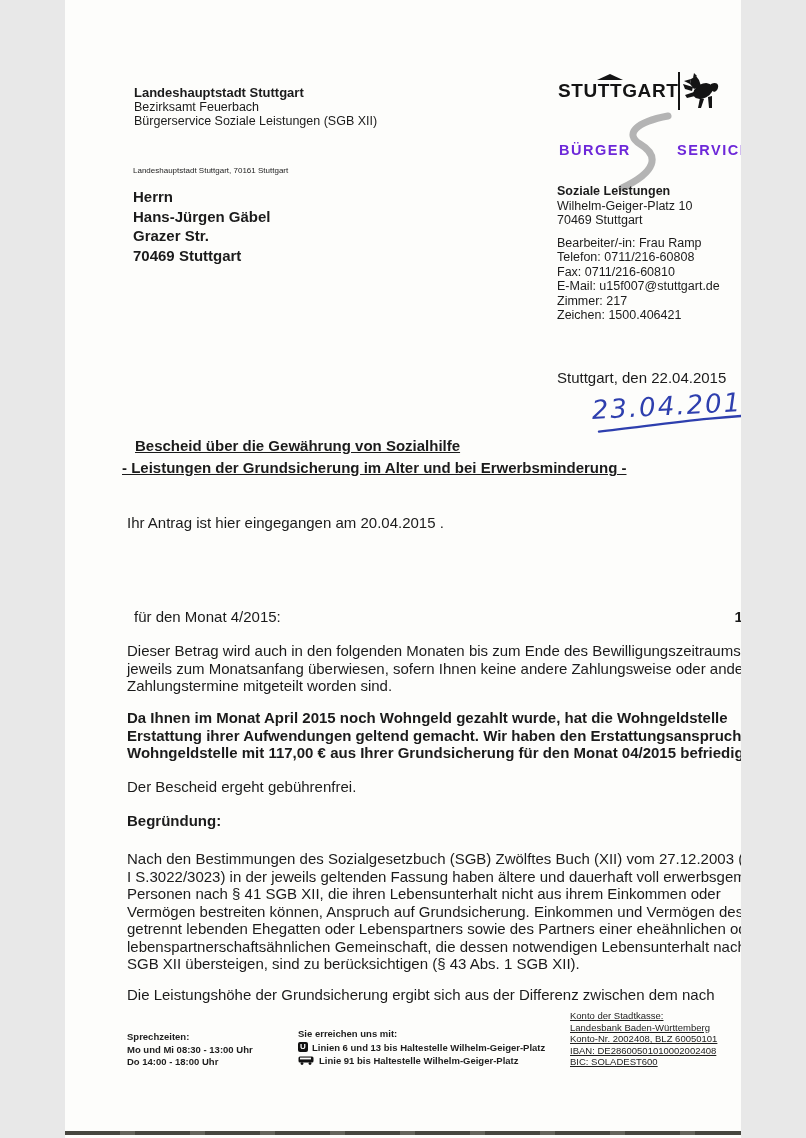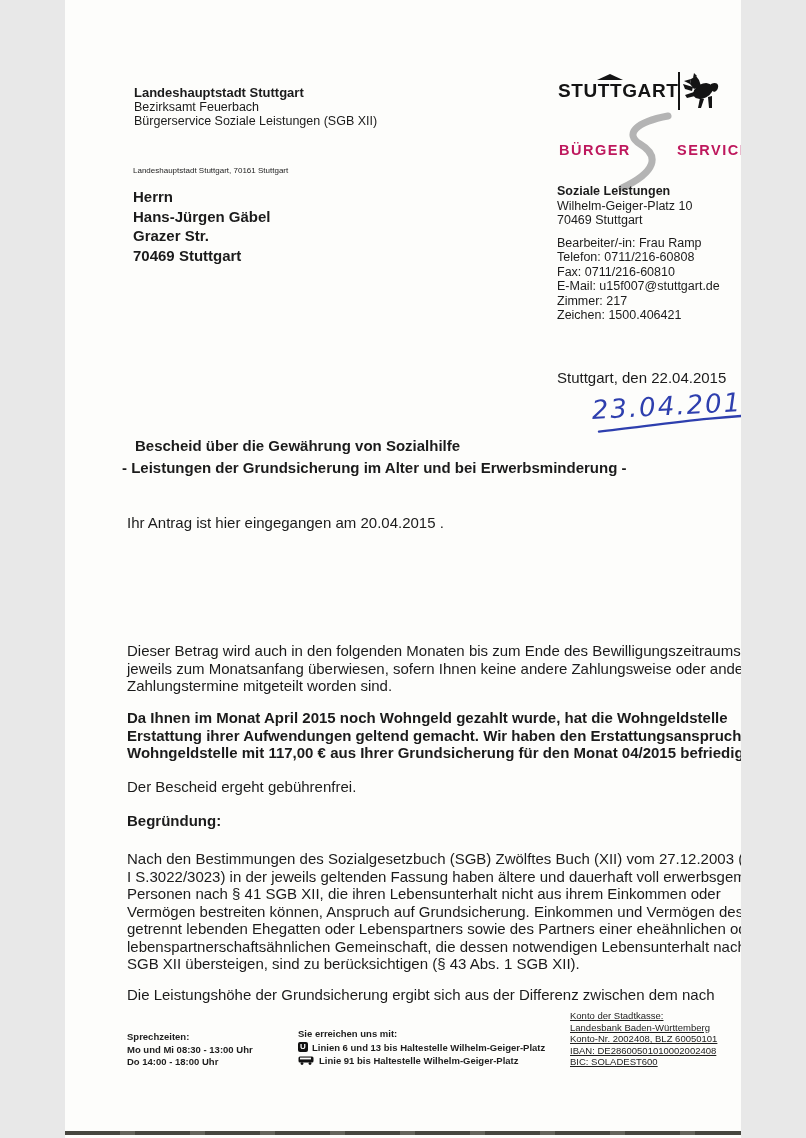--- a/index.html
+++ b/index.html
@@ -17,38 +17,38 @@
   #return-line{left:68px;top:166px;font-size:8px;color:#242424;}
   #recipient{left:68px;top:187px;font-size:15px;font-weight:bold;line-height:19.5px;}
 
   
   #logo-city{left:493px;top:72px;display:flex;align-items:center;}
   .city-text{font-size:19px;font-weight:bold;letter-spacing:.6px;color:#141414;white-space:nowrap;}
   .tt{position:relative;display:inline-block;}
   .roof{position:absolute;left:50%;transform:translateX(-50%);top:-6px;width:0;height:0;
         border-left:13px solid transparent;border-right:13px solid transparent;border-bottom:6px solid #141414;}
   .logo-divider{width:2px;height:38px;background:#141414;}
-  #buerger-text,#service-text{font-size:14.5px;font-weight:600;letter-spacing:1.5px;color:#be185d;}
+  #buerger-text,#service-text{font-size:14.5px;font-weight:600;letter-spacing:1.5px;color:#6d28d9;}
   #buerger-text{left:494px;top:142px;}
   #service-text{left:612px;top:142px;}
   #s-swoosh{left:551px;top:112px;}
 
   
   #office{left:492px;top:184px;font-size:12.5px;line-height:14.5px;}
   #office .dept{font-weight:bold;}
   #office .spacer{height:8px;}
   #date-line{left:492px;top:369px;font-size:15px;}
 
   
   #handwritten{left:527px;top:390px;transform:rotate(-3deg);color:#2e3fae;}
   #handwritten .hw-text{font-family:"DejaVu Sans", sans-serif;font-style:italic;font-size:26px;letter-spacing:2px;}
   #handwritten svg{display:block;margin-top:-4px;}
 
   
-  #subject{left:57px;top:435px;font-size:15px;font-weight:bold;line-height:22px;}
+  #subject{left:57px;top:435px;font-size:15px;font-weight:bold;line-height:22px;text-decoration:underline;}
   #subject .l1{padding-left:13px;}
   .bodytext{left:62px;width:668px;font-size:15px;line-height:17.5px;}
   #salutation{top:480px;}
   #p-antrag{top:514px;}
   #p-zeitraum{top:556px;}
   #amount-row{top:608px;display:flex;justify-content:space-between;width:666px;}
   #amount-row .lbl{margin-left:7px;}
   #amount-row .val{font-weight:bold;}
   #p-betrag{top:642px;}
   #p-wohngeld{top:709px;font-weight:bold;}
@@ -131,20 +131,24 @@
       <path d="M6 11 C60 8 122 1 186 3" stroke="#2e3fae" stroke-width="2.4" fill="none" stroke-linecap="round"></path>
     </svg>
   </div>
 
   <div id="subject" class="abs">
     <div class="l1">Bescheid über die Gewährung von Sozialhilfe</div>
     <div>- Leistungen der Grundsicherung im Alter und bei Erwerbsminderung -</div>
   </div>
 
   <div id="p-antrag" class="abs bodytext">Ihr Antrag ist hier eingegangen am 20.04.2015 .</div>
+  <div id="amount-row" class="abs bodytext">
+    <span class="lbl">für den Monat 4/2015:</span>
+    <span class="val">159,90 €</span>
+  </div>
   <div id="p-betrag" class="abs bodytext lines">Dieser Betrag wird auch in den folgenden Monaten bis zum Ende des Bewilligungszeitraums
 jeweils zum Monatsanfang überwiesen, sofern Ihnen keine andere Zahlungsweise oder anderen
 Zahlungstermine mitgeteilt worden sind.</div>
   <div id="p-wohngeld" class="abs bodytext lines">Da Ihnen im Monat April 2015 noch Wohngeld gezahlt wurde, hat die Wohngeldstelle
 Erstattung ihrer Aufwendungen geltend gemacht. Wir haben den Erstattungsanspruch der
 Wohngeldstelle mit 117,00 € aus Ihrer Grundsicherung für den Monat 04/2015 befriedigt.</div>
   <div id="p-gebuehr" class="abs bodytext">Der Bescheid ergeht gebührenfrei.</div>
   <div id="h-begruendung" class="abs bodytext">Begründung:</div>
   <div id="p-begruendung" class="abs bodytext lines">Nach den Bestimmungen des Sozialgesetzbuch (SGB) Zwölftes Buch (XII) vom 27.12.2003  (BGBl.
 I S.3022/3023) in der jeweils geltenden Fassung haben ältere und dauerhaft voll erwerbsgeminderte

